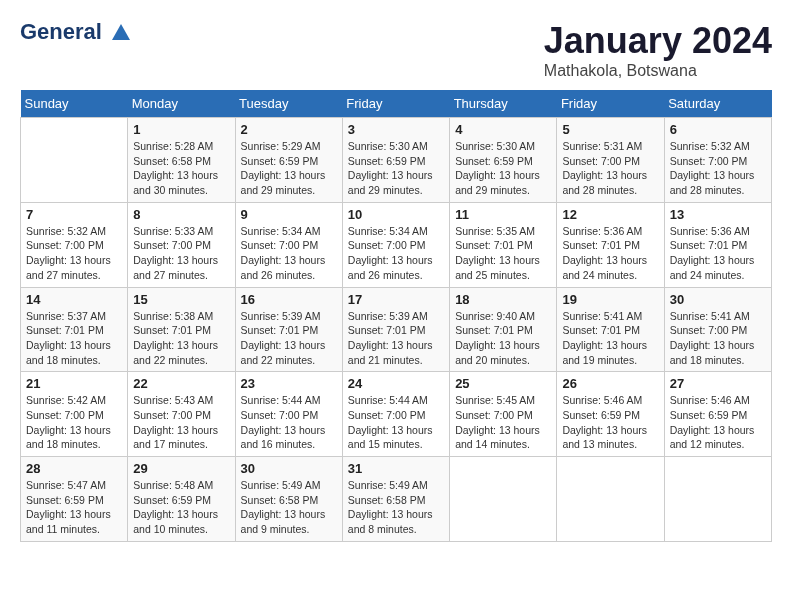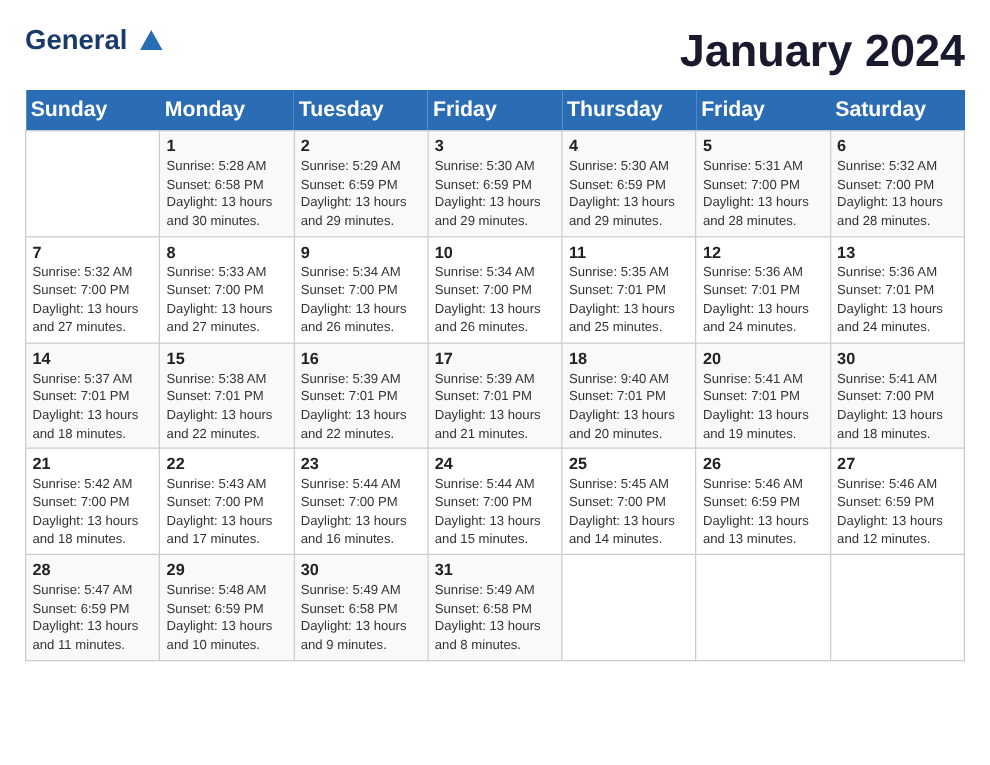--- a/index.html
+++ b/index.html
@@ -34,22 +34,22 @@
     table {
       width: 100%;
       border-collapse: collapse;
       font-size: 11px;
     }
     thead tr th {
       background-color: #2a6db5;
       color: #fff;
       padding: 6px 4px;
       text-align: left;
-      font-size: 17px;
-      font-weight: bold;
+      font-size: 13px;
+      font-weight: normal;
     }
     tbody tr td {
       border: 1px solid #ccc;
       vertical-align: top;
       padding: 4px 5px;
       height: 80px;
       width: calc(100% / 7);
       background: #fff;
     }
     tbody tr:nth-child(odd) td {
@@ -82,20 +82,21 @@
           <span style="color:#1a3a6b;text-align:center;">General</span>
           <svg width="22" height="22" viewBox="0 0 22 22" style="vertical-align:middle;margin-left:2px;">
             <polygon points="11,2 20,18 2,18" fill="#2a6db5"></polygon>
           </svg>
         </div>
       </div>
     </div>
   </div>
   <div class="title-block">
     <div class="month-title">January 2024</div>
+    <div class="location">Mathakola, Botswana</div>
   </div>
 </div>
 
 <table>
   <thead>
     <tr>
     <th>Sunday</th>
         <th>Monday</th>
         <th>Tuesday</th>
         <th>Friday</th>
@@ -249,21 +250,21 @@
         </td>
         <td>
           <span class="day-number">18</span>
           <div class="sun-info">
             <div>Sunrise: 9:40 AM</div>
             <div>Sunset: 7:01 PM</div>
             <div>Daylight: 13 hours and 20 minutes.</div>
           </div>
         </td>
         <td>
-          <span class="day-number">20</span>
+          <span class="day-number">19</span>
           <div class="sun-info">
             <div>Sunrise: 5:41 AM</div>
             <div>Sunset: 7:01 PM</div>
             <div>Daylight: 13 hours and 19 minutes.</div>
           </div>
         </td>
         <td>
           <span class="day-number">30</span>
           <div class="sun-info">
             <div>Sunrise: 5:41 AM</div>

